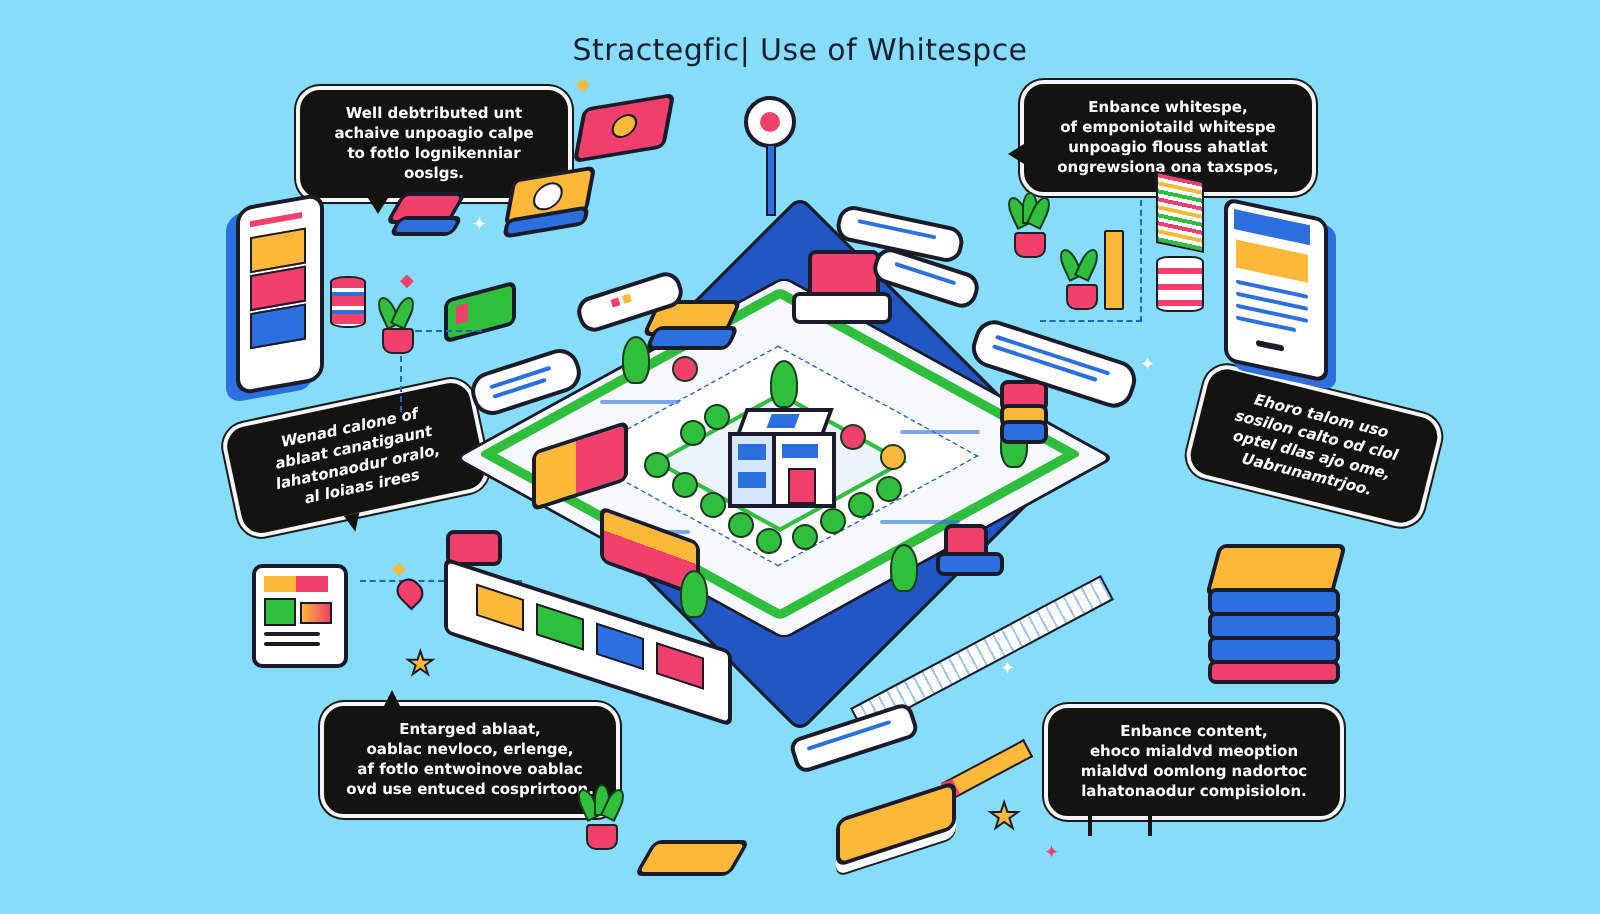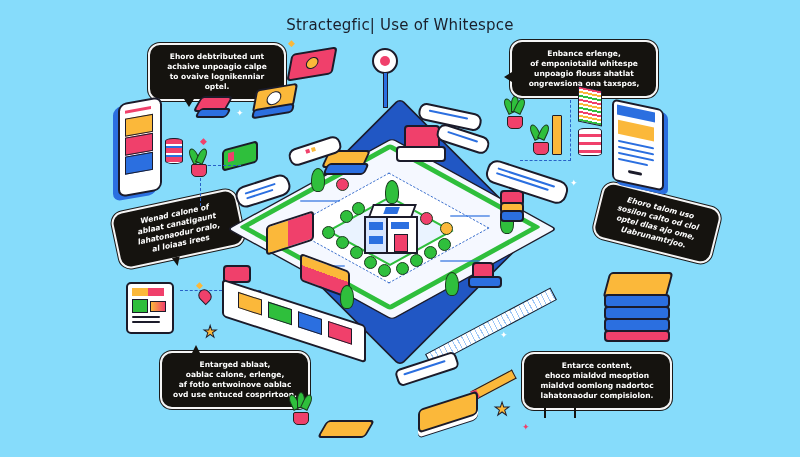--- a/index.html
+++ b/index.html
@@ -45,29 +45,29 @@
     .sparkle { position: absolute; font-size: 9px; color: #fff; }
     .textline { position: absolute; height: 2px; background: #2b6fe0; border-radius: 1px; }
     .dashed { position: absolute; border: 1.5px dashed #2761c8; }
   </style>
 </head>
 <body>
 
 <div class="abs title">Stractegfic| Use of Whitespce</div>
 
 <div class="abs bubble" style="left:148px; top:43px; width:118px;">
-  <span class="line">Ehoro debtributed unt</span>
+  <span class="line">Well debtributed unt</span>
   <span class="line">achaive unpoagio calpe</span>
-  <span class="line">to ovaive lognikenniar</span>
-  <span class="line">optel.</span>
+  <span class="line">to fotlo lognikenniar</span>
+  <span class="line">ooslgs.</span>
   <div class="tail" style="left:34px; bottom:-8px; border-left:5px solid transparent; border-right:5px solid transparent; border-top:8px solid #15130f;"></div>
 </div>
 
 <div class="abs bubble" style="left:510px; top:40px; width:128px;">
-  <span class="line">Enbance erlenge,</span>
+  <span class="line">Enbance whitespe,</span>
   <span class="line">of emponiotaild whitespe</span>
   <span class="line">unpoagio flouss ahatlat</span>
   <span class="line">ongrewsiona ona taxspos,</span>
   <div class="tail" style="left:-8px; top:30px; border-top:5px solid transparent; border-bottom:5px solid transparent; border-right:8px solid #15130f;"></div>
 </div>
 
 <div class="abs bubble" style="left:114px; top:200px; width:108px; transform: rotate(-12deg); font-style: italic;">
   <span class="line">Wenad calone of</span>
   <span class="line">ablaat canatigaunt</span>
   <span class="line">lahatonaodur oralo,</span>
@@ -77,28 +77,28 @@
 
 <div class="abs bubble" style="left:596px; top:194px; width:102px; transform: rotate(14deg); font-style: italic;">
   <span class="line">Ehoro talom uso</span>
   <span class="line">sosilon calto od clol</span>
   <span class="line">optel dlas ajo ome,</span>
   <span class="line">Uabrunamtrjoo.</span>
 </div>
 
 <div class="abs bubble" style="left:160px; top:351px; width:130px;">
   <span class="line">Entarged ablaat,</span>
-  <span class="line">oablac calone, erlenge,</span>
+  <span class="line">oablac nevloco, erlenge,</span>
   <span class="line">af fotlo entwoinove oablac</span>
   <span class="line">ovd use entuced cosprirtoon.</span>
   <div class="tail" style="left:30px; top:-8px; border-left:4px solid transparent; border-right:4px solid transparent; border-bottom:8px solid #15130f;"></div>
 </div>
 
 <div class="abs bubble" style="left:522px; top:352px; width:130px;">
-  <span class="line">Entarce content,</span>
+  <span class="line">Enbance content,</span>
   <span class="line">ehoco mialdvd meoption</span>
   <span class="line">mialdvd oomlong nadortoc</span>
   <span class="line">lahatonaodur compisiolon.</span>
   <div class="tail" style="left:20px; bottom:-10px; width:2px; height:10px; background:#15130f;"></div>
   <div class="tail" style="left:50px; bottom:-10px; width:2px; height:10px; background:#15130f;"></div>
 </div>
 
 <div class="abs" style="left:248px; top:150px; width:300px; height:200px;">
 
   <div class="abs" style="left:30px; top:10px; width:240px; height:240px; background:#2157c4; border:2px solid #1b1b2a; transform: translate(0,-50px) rotate(45deg) scale(0.78,0.78); transform-origin:center; border-radius:8px;"></div>

